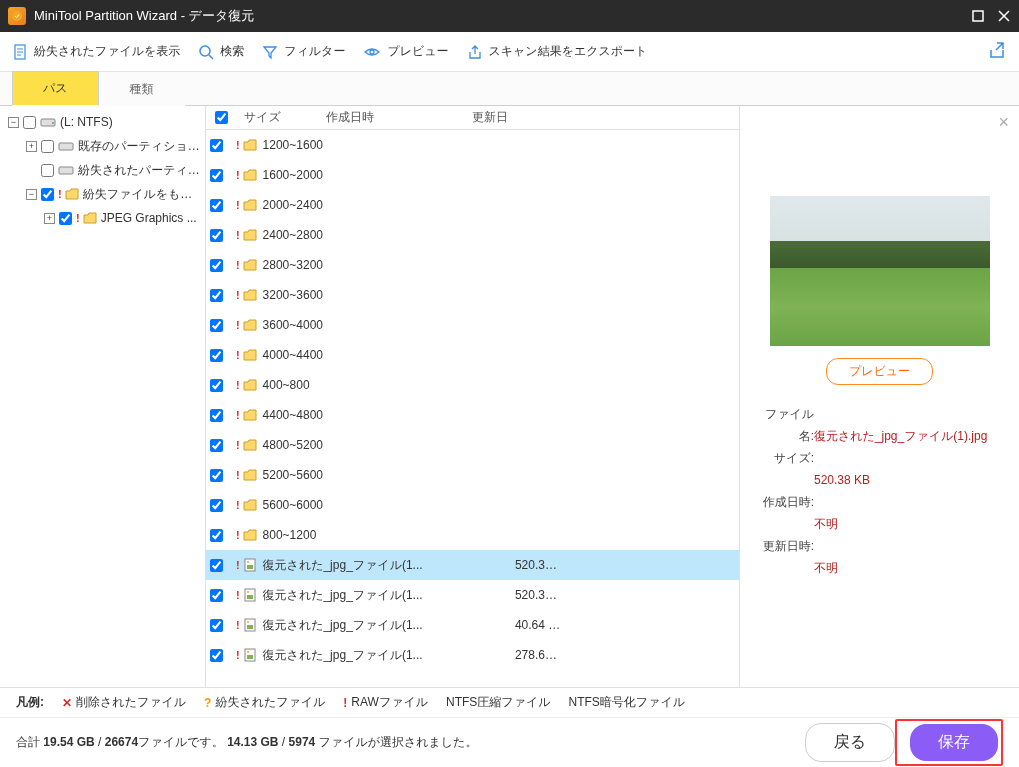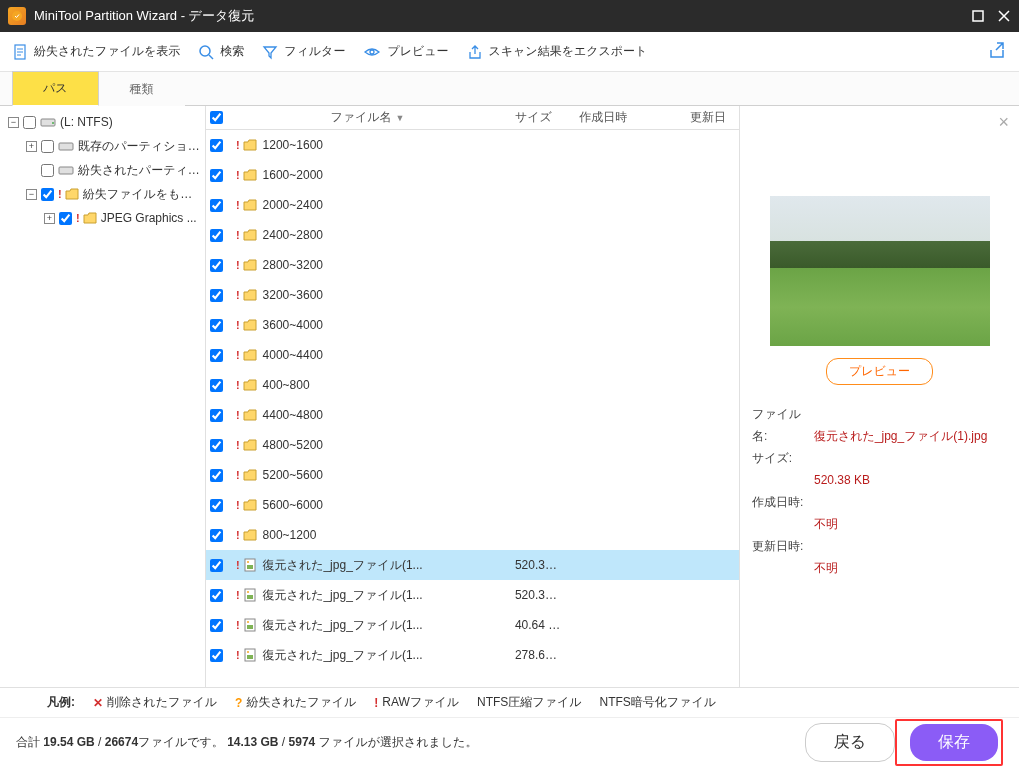--- a/index.html
+++ b/index.html
@@ -66,28 +66,28 @@
 .list-body::-webkit-scrollbar-button { background: #f0f0f0; height: 16px; border: 1px solid #ccc; }
 
 
 .preview-pane { width: 280px; border-left: 1px solid #e0e0e0; padding: 10px 12px; position: relative; overflow: hidden; }
 .preview-close { position: absolute; top: 6px; right: 10px; color: #aaa; font-size: 18px; cursor: pointer; }
 .preview-image { margin: 80px auto 12px; width: 220px; height: 150px; position: relative; overflow: hidden; }
 .preview-image .sky { height: 30%; background: linear-gradient(#e0e8ed,#d8e2e0);}
 .preview-image .hills { height: 18%; background: linear-gradient(#4a6b3a,#3a5a2a);}
 .preview-image .field { height: 52%; background: linear-gradient(#6ba446,#7fb355,#6ba446);}
 .preview-btn { display: block; margin: 0 auto 18px; padding: 4px 22px; border: 1px solid #ff8c1a; border-radius: 12px; color: #ff6600; background: #fff; cursor: pointer; font-size: 12px;}
-.preview-meta { font-size: 12px; line-height: 22px; }
+.preview-meta { font-size: 12px; line-height: 22px; text-align: right; }
 .preview-meta .row { display: flex; }
 .preview-meta .label { width: 62px; color: #444; }
 .preview-meta .value { color: #b91c1c; margin-top: 22px; }
 
 
 .legend-bar { height: 30px; border-top: 1px solid #e0e0e0; display: flex; align-items: center; padding: 0 16px; gap: 18px; font-size: 12px; background:#fff;}
-.legend-bar .legend-label { color: #333; font-weight: bold; margin-left: 31px; }
+.legend-bar .legend-label { color: #333; font-weight: bold; }
 .legend-item { display: flex; align-items: center; gap: 4px; color: #333;}
 .legend-x { color: #d32f2f; font-weight: bold; }
 .legend-q { color: #ff9800; font-weight: bold; }
 .legend-e { color: #d32f2f; font-weight: bold; }
 
 .action-bar { height: 50px; border-top: 1px solid #eee; display: flex; align-items: center; padding: 0 16px; background:#fff;}
 .summary { flex: 1; font-size: 12px; }
 .summary b { font-weight: bold; }
 .btn { padding: 8px 28px; border-radius: 16px; font-size: 16px; cursor: pointer; margin-left: 10px; }
 .btn-back { background: #fff; border: 1px solid #ccc; color: #333; }
@@ -236,24 +236,20 @@
         </span>
       <span class="tree-label">JPEG Graphics ...</span>
     </div>
   </div>
 
   <div class="list-pane">
     <div class="list-header">
       <div class="hdr-check">
           <input type="checkbox" checked="" style="">
         </div>
-      <div class="col col-name" style="justify-content:center;">
-        <span>ファイル名</span>
-        <span class="sort-arrow">▼</span>
-      </div>
       <div class="col col-size">サイズ</div>
       <div class="col col-created">作成日時</div>
       <div class="col col-modified">更新日</div>
     </div>
     <div class="list-body" id="list-body">
         <div class="list-row">
           <div class="col-check">
             <input type="checkbox" checked="" style="">
           </div>
           <div class="col col-name">

